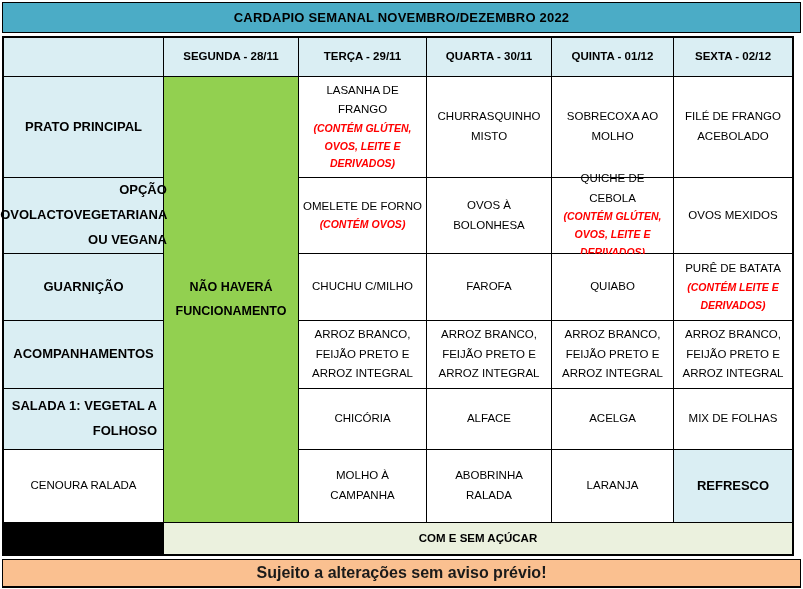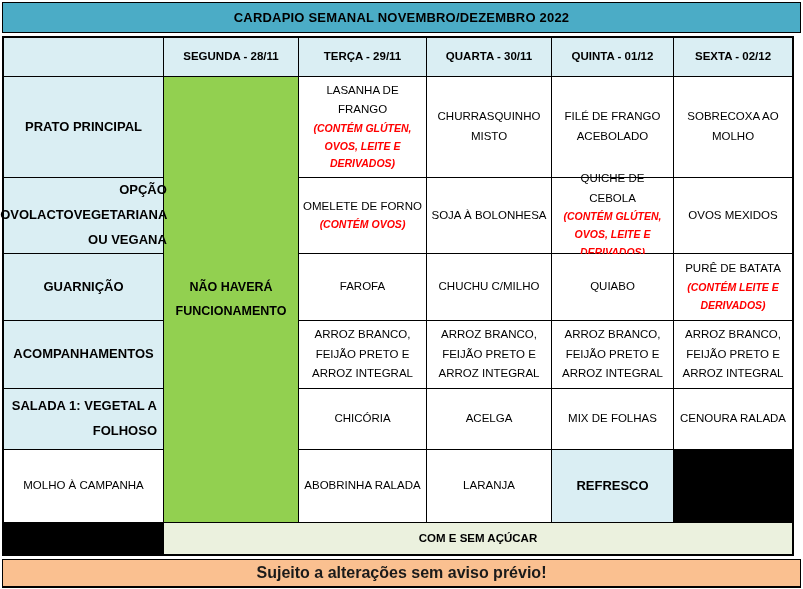--- a/index.html
+++ b/index.html
@@ -86,53 +86,53 @@
     <div class="cell rowlabel">PRATO PRINCIPAL</div>
     <div class="cell">
       <span>LASANHA DE FRANGO</span>
       <span class="allergen">(CONTÉM GLÚTEN, OVOS, LEITE E DERIVADOS)</span>
     </div>
     <div class="cell">
       <span>CHURRASQUINHO MISTO</span>
 
     </div>
     <div class="cell">
+      <span>SOBRECOXA AO MOLHO</span>
+
+    </div>
+    <div class="cell">
       <span>FILÉ DE FRANGO ACEBOLADO</span>
-
-    </div>
-    <div class="cell">
-      <span>SOBRECOXA AO MOLHO</span>
 
     </div>
 
     <div class="cell rowlabel">OPÇÃO OVOLACTOVEGETARIANA OU VEGANA</div>
     <div class="cell">
       <span>OMELETE DE FORNO</span>
       <span class="allergen">(CONTÉM OVOS)</span>
     </div>
     <div class="cell">
-      <span>SOJA À BOLONHESA</span>
+      <span>OVOS À BOLONHESA</span>
 
     </div>
     <div class="cell">
       <span>QUICHE DE CEBOLA</span>
       <span class="allergen">(CONTÉM GLÚTEN, OVOS, LEITE E DERIVADOS)</span>
     </div>
     <div class="cell">
       <span>OVOS MEXIDOS</span>
 
     </div>
 
     <div class="cell rowlabel">GUARNIÇÃO</div>
     <div class="cell">
+      <span>CHUCHU C/MILHO</span>
+
+    </div>
+    <div class="cell">
       <span>FAROFA</span>
-
-    </div>
-    <div class="cell">
-      <span>CHUCHU C/MILHO</span>
 
     </div>
     <div class="cell">
       <span>QUIABO</span>
 
     </div>
     <div class="cell">
       <span>PURÊ DE BATATA</span>
       <span class="allergen">(CONTÉM LEITE E DERIVADOS)</span>
     </div>
@@ -154,20 +154,24 @@
       <span>ARROZ BRANCO, FEIJÃO PRETO E ARROZ INTEGRAL</span>
 
     </div>
 
     <div class="cell rowlabel">SALADA 1: VEGETAL A FOLHOSO</div>
     <div class="cell">
       <span>CHICÓRIA</span>
 
     </div>
     <div class="cell">
+      <span>ALFACE</span>
+
+    </div>
+    <div class="cell">
       <span>ACELGA</span>
 
     </div>
     <div class="cell">
       <span>MIX DE FOLHAS</span>
 
     </div>
 
     <div class="cell">
       <span>CENOURA RALADA</span>

